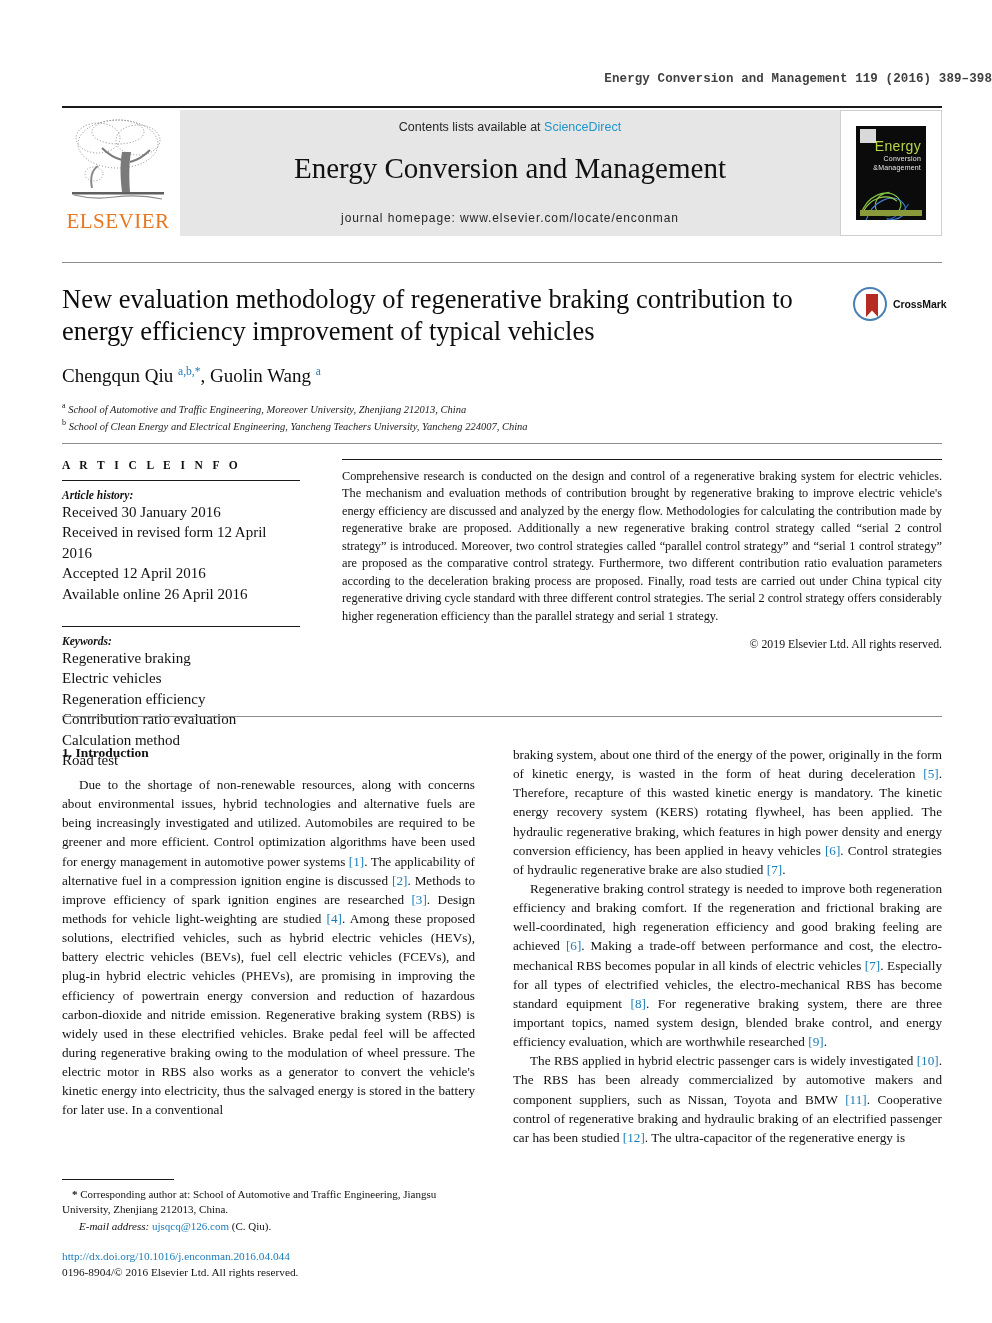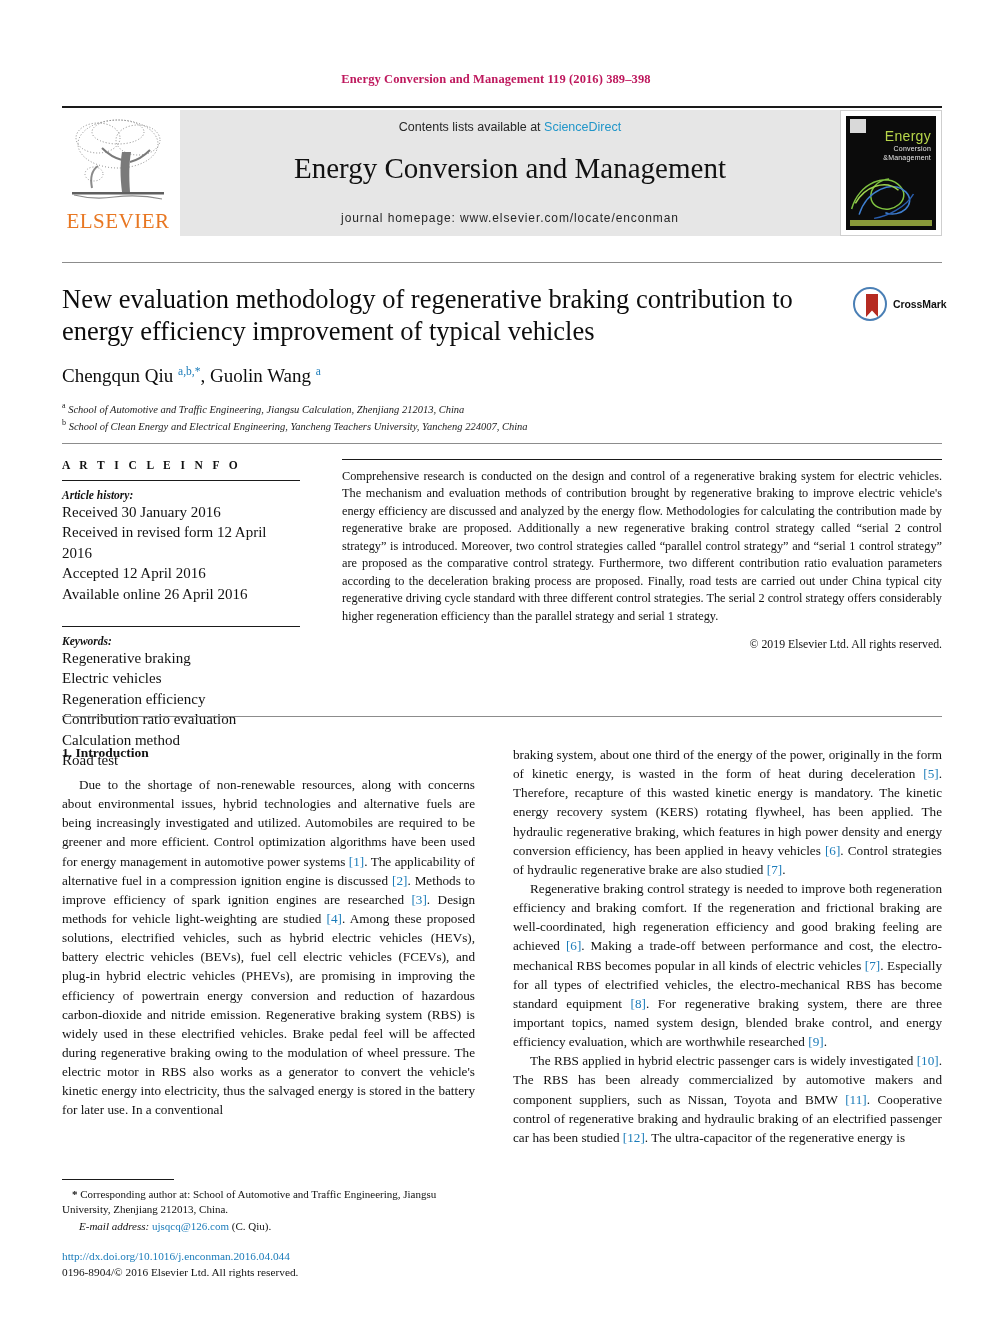--- a/index.html
+++ b/index.html
@@ -20,25 +20,25 @@
     left: 0; top: 0;
     width: 992px;
     height: 1323px;
   }
 
   
   .running-head {
     position: absolute;
     top: 72px;
     left: 0; right: 0;
-    text-align: center;
-    font-family: Liberation Serif, serif;
+    text-align: right;
+    font-family: Liberation Mono, monospace;
     font-size: 12.5px;
     font-weight: bold;
-    color: #be185d;
+    color: #404040;
     letter-spacing: 0.1px;
   }
 
   
   .banner {
     position: absolute;
     left: 62px;
     top: 106px;
     width: 880px;
     height: 128px;
@@ -116,21 +116,21 @@
   }
   .cover-thumb {
     position: absolute;
     right: 0;
     top: 0px;
     width: 102px;
     height: 126px;
     border: 1px solid #cfcfcf;
     background: #ffffff;
     box-sizing: border-box;
-    padding: 5px;
+    padding: 15px;
   }
   .cover-art {
     width: 100%;
     height: 100%;
     background: #0b0b0b;
     position: relative;
     overflow: hidden;
   }
   .cover-els {
     position: absolute;
@@ -468,21 +468,21 @@
     <div class="crossmark-badge">
       <div class="crossmark-ribbon"></div>
     </div>
     <div class="crossmark-text">CrossMark</div>
   </div>
 
   <div class="title-block">
     <h1 class="paper-title">New evaluation methodology of regenerative braking contribution to energy efficiency improvement of typical vehicles</h1>
     <div class="authors">Chengqun Qiu <sup>a,b,*</sup>, Guolin Wang <sup>a</sup></div>
     <div class="affiliations">
-      <div><sup>a</sup> <span>School of Automotive and Traffic Engineering, Jiangsu Calculation, Zhenjiang 212013, China</span></div>
+      <div><sup>a</sup> <span>School of Automotive and Traffic Engineering, Moreover University, Zhenjiang 212013, China</span></div>
       <div><sup>b</sup> <span>School of Clean Energy and Electrical Engineering, Yancheng Teachers University, Yancheng 224007, China</span></div>
     </div>
   </div>
 
   <div class="rule-info-top"></div>
 
   <div class="info-col">
     <div class="section-caps">A R T I C L E   I N F O</div>
     <div class="hr-dark"></div>
     <div class="info-label">Article history:</div>

